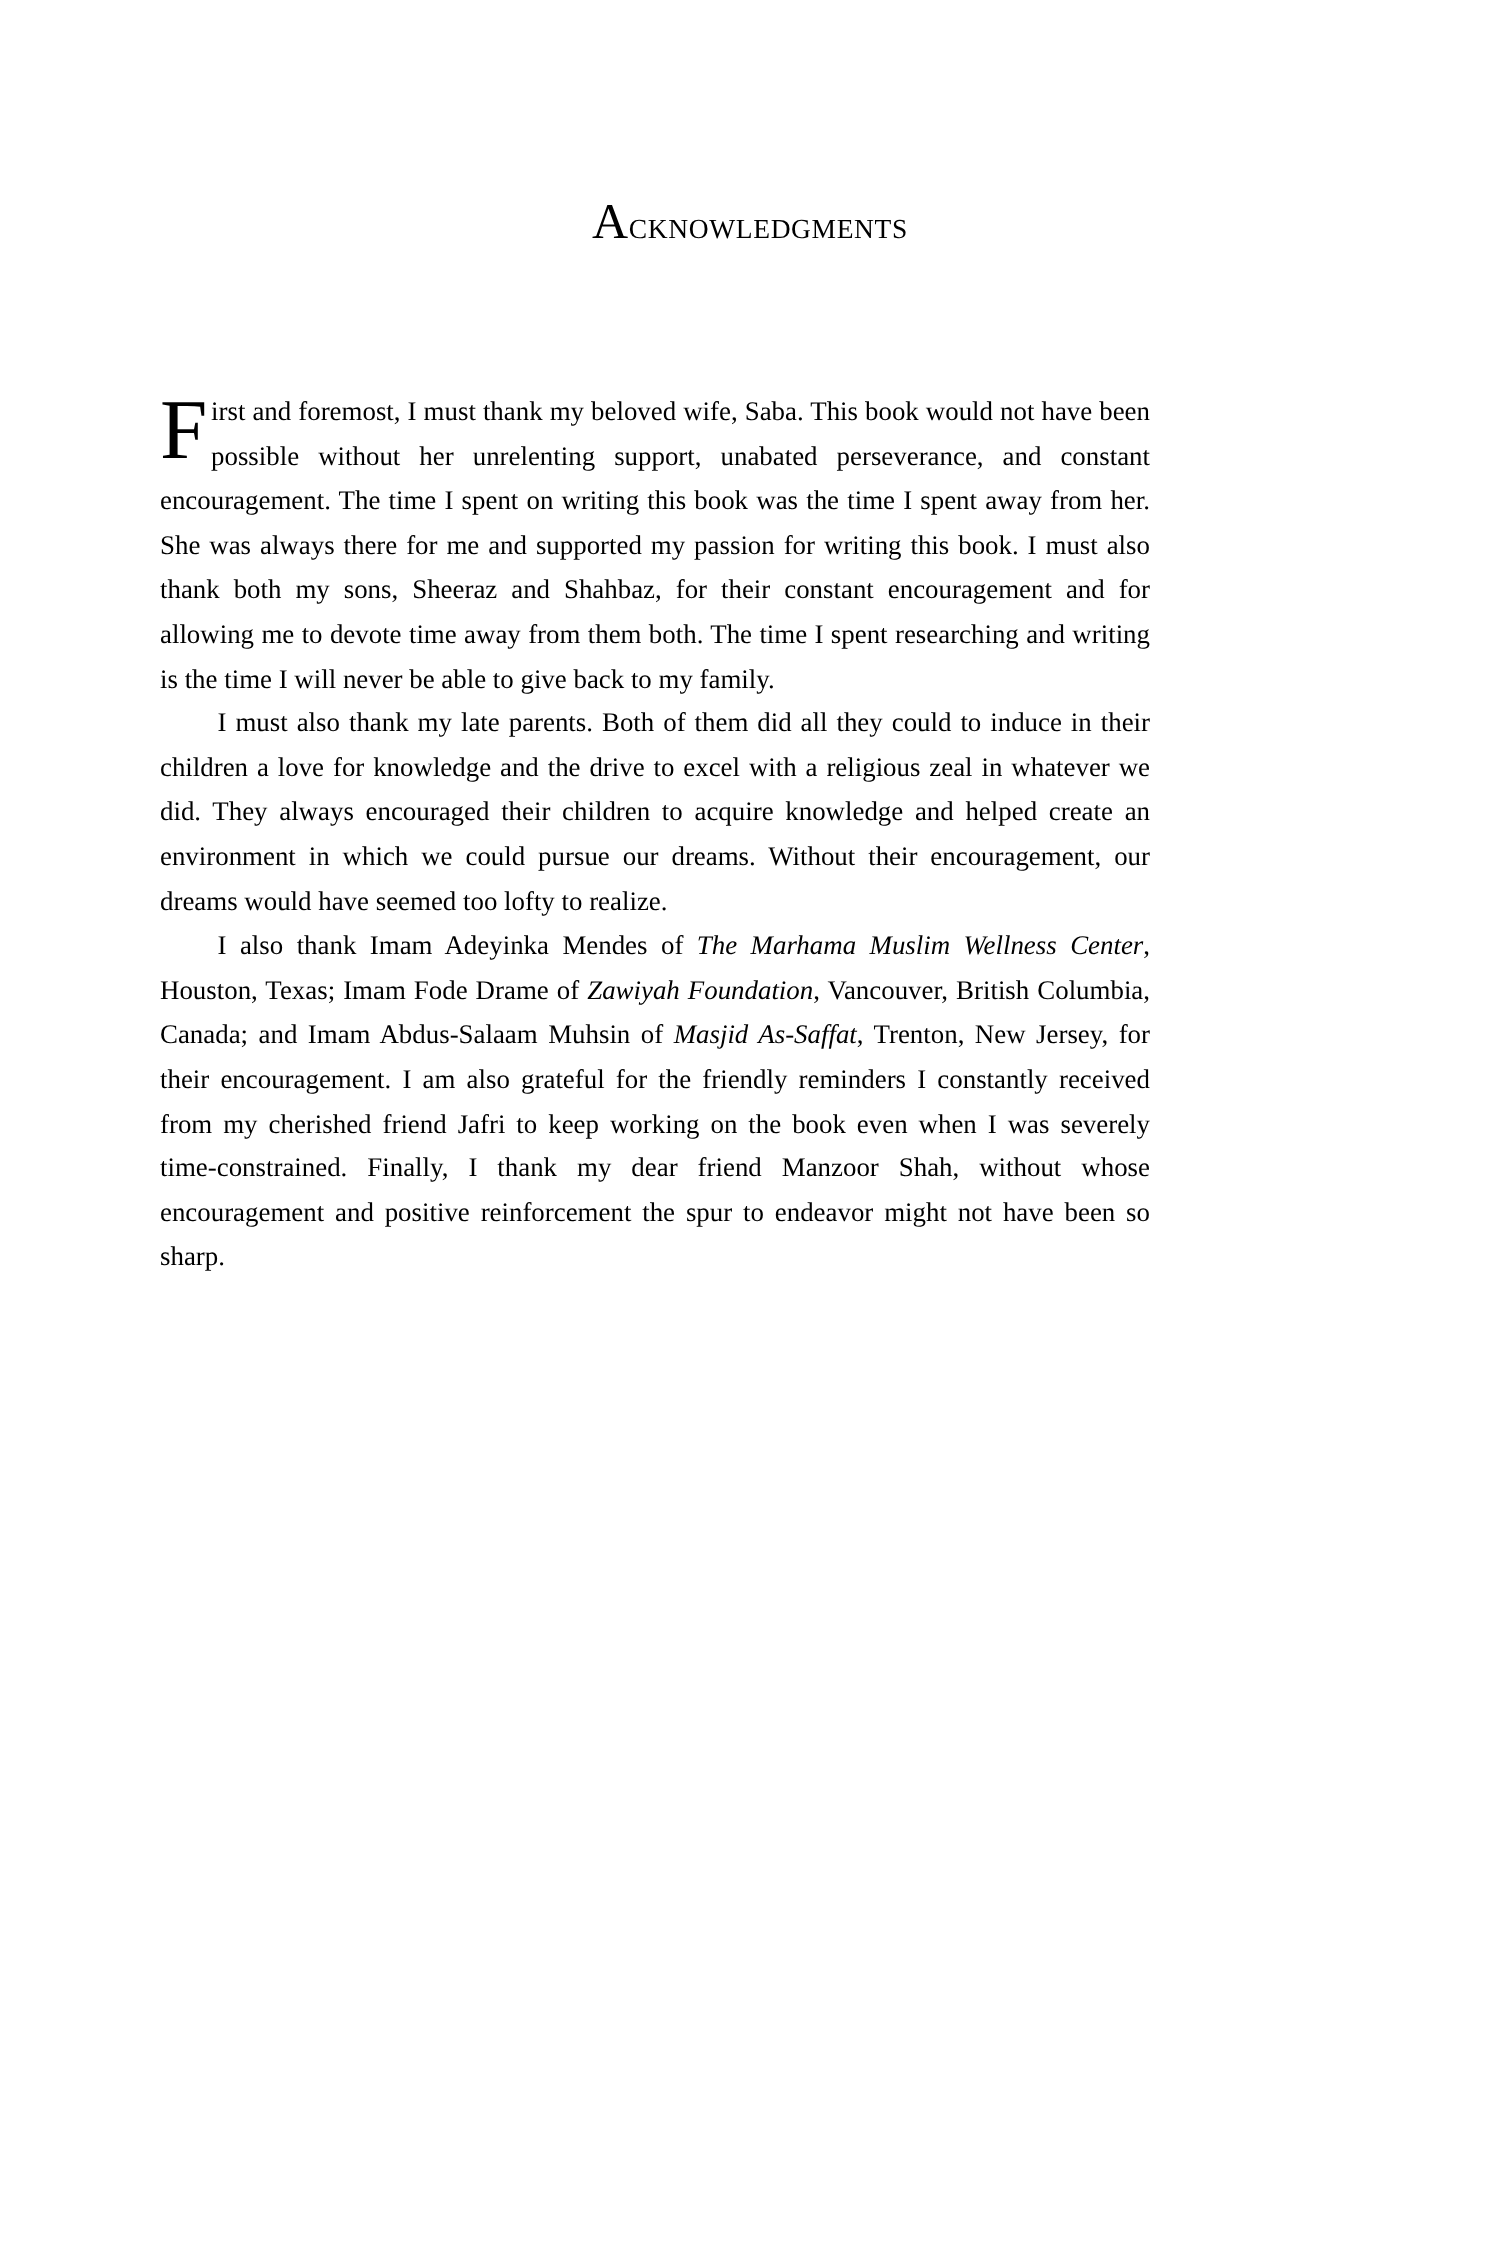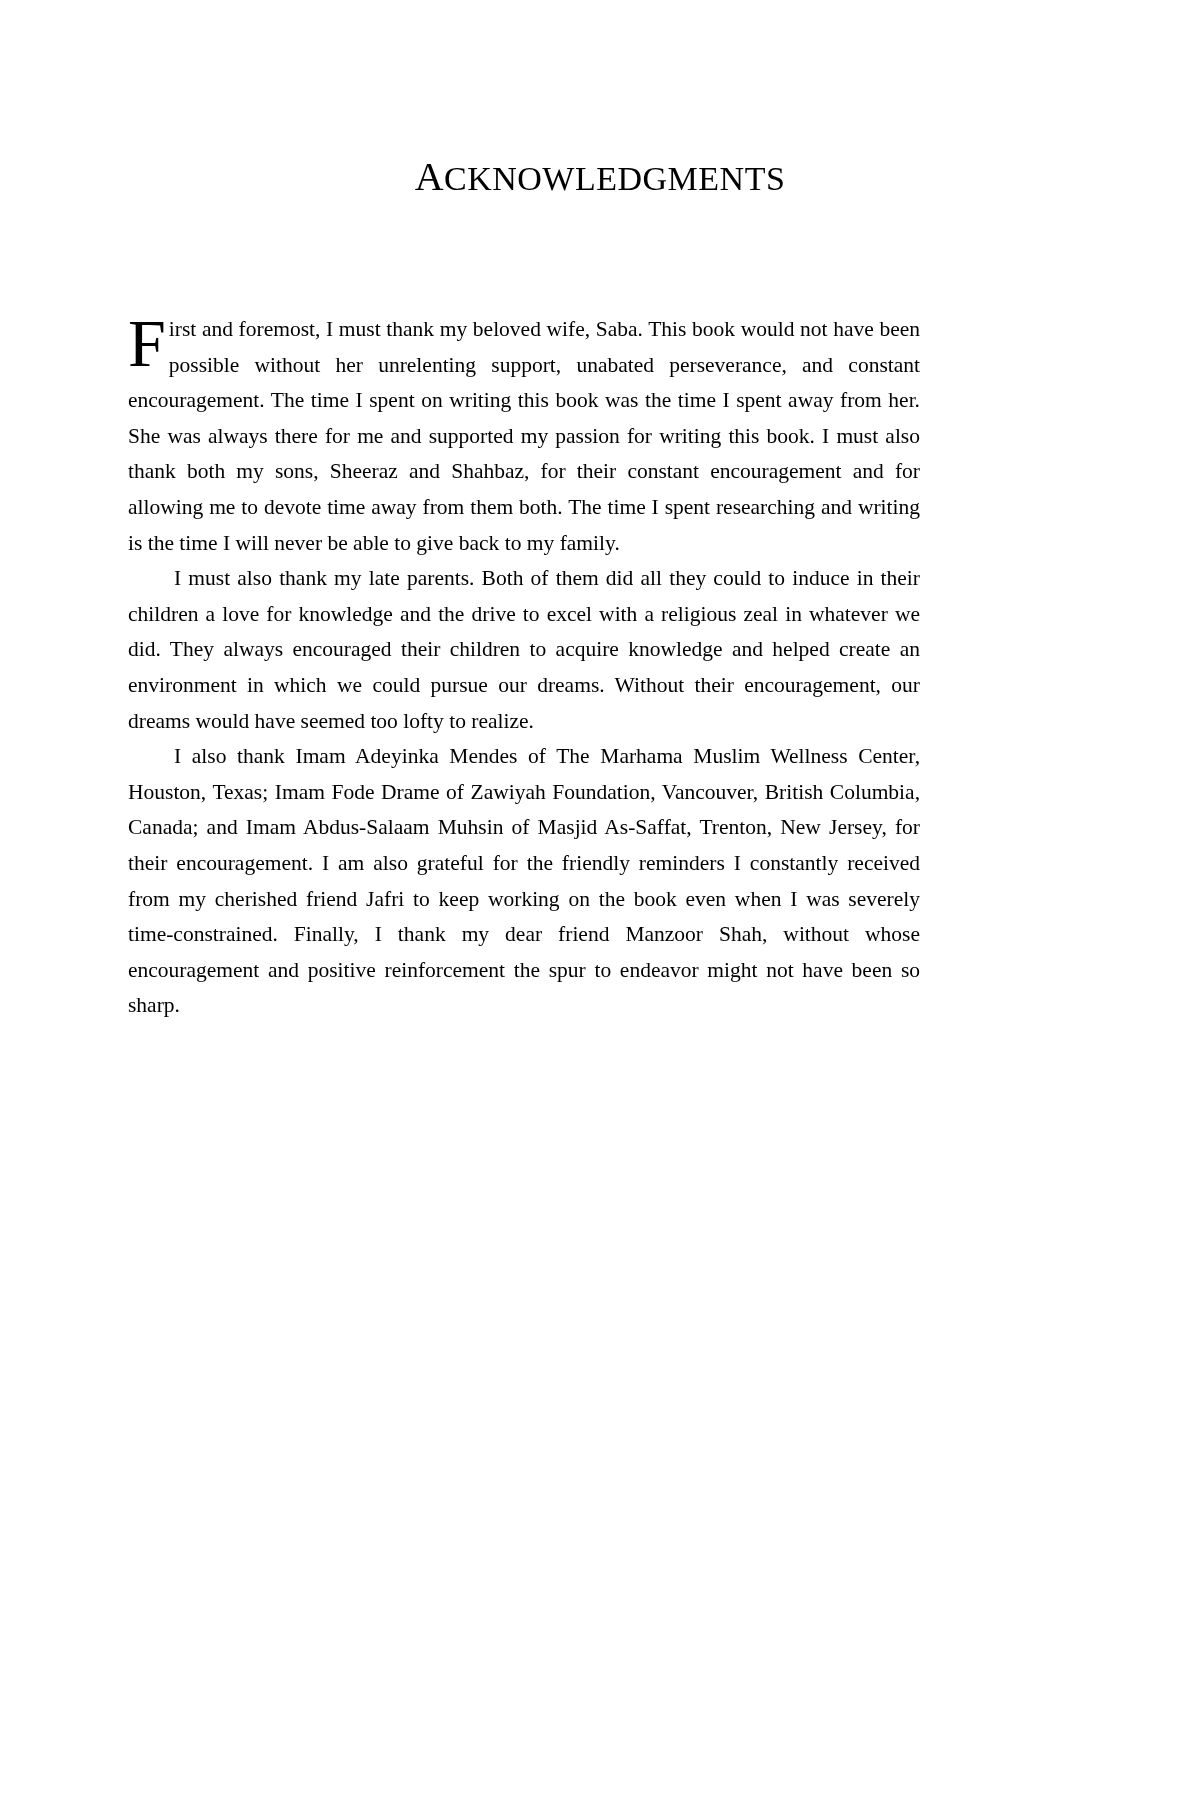--- a/index.html
+++ b/index.html
@@ -28,21 +28,21 @@
     font-size: 40px;
     font-weight: normal;
     letter-spacing: 0.5px;
     line-height: 1.1;
     white-space: nowrap;
   }
   .page-title .cap-first {
     font-size: 40px;
   }
   .page-title .cap-rest {
-    font-size: 34px;
+    font-size: 22px;
   }
   .body-block {
     position: absolute;
     top: 312px;
     left: 128px;
     width: 792px;
   }
   p.para {
     margin: 0;
     font-size: 21.5px;
@@ -64,20 +64,21 @@
     font-family: "Liberation Serif", "DejaVu Serif", serif;
     font-size: 68px;
     line-height: 58px;
     padding-top: 2px;
     padding-right: 3px;
     margin-top: 0px;
     margin-bottom: -4px;
     font-weight: normal;
   }
   .ital {
+    font-style: italic;
   }
 </style>
 </head>
 <body>
 
 <div class="page">
 
   <h1 class="page-title">
     <span class="cap-first">A</span><span class="cap-rest">CKNOWLEDGMENTS</span>
   </h1>

